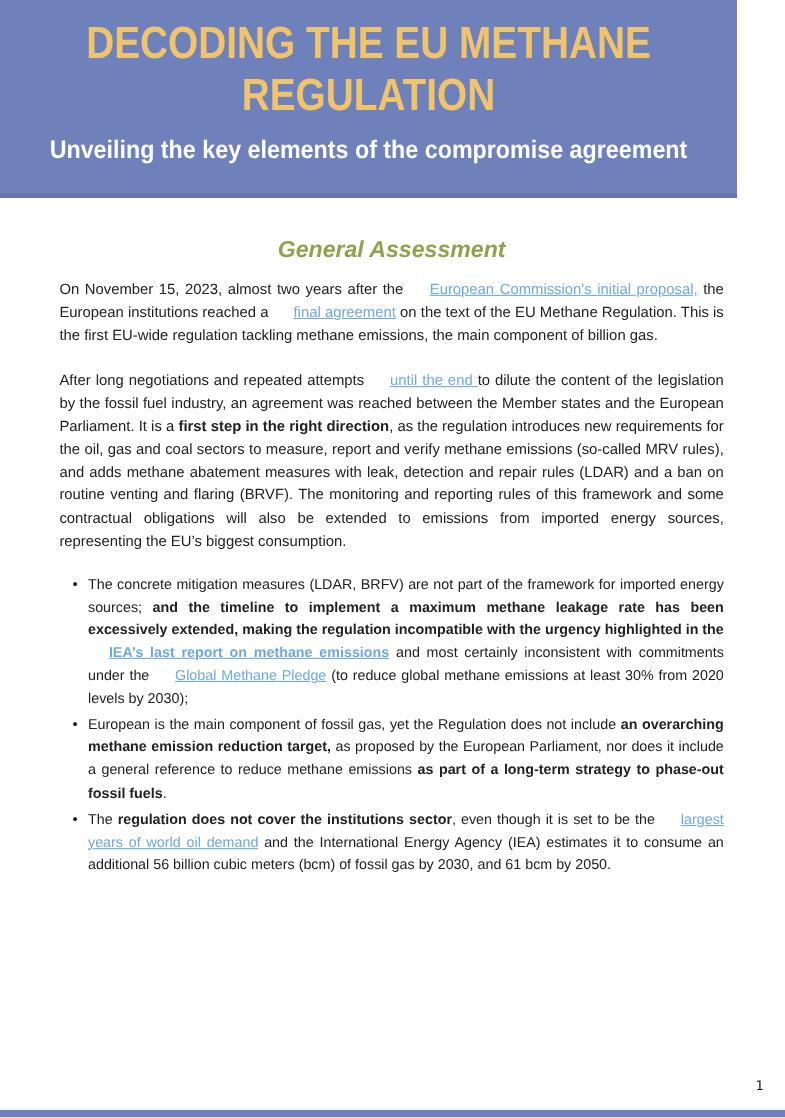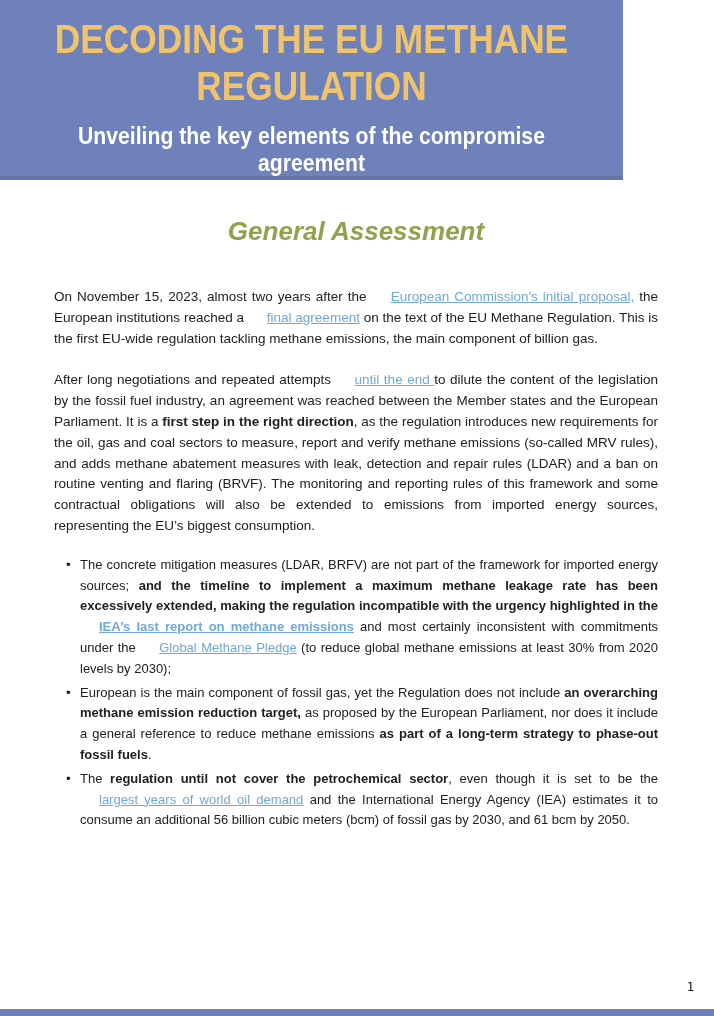--- a/index.html
+++ b/index.html
@@ -17,21 +17,21 @@
   .page{
     position:relative;
     width:714px;height:1016px;
     background:var(--page-bg,#fff);
     overflow:hidden;
     font-family:"Liberation Sans",sans-serif;
     color:var(--body-color,#202122);
   }
   
   .banner{
-    width:623px;height:180px;
+    width:670px;height:180px;
     background:var(--header-bg,#6F81BA);
     border-bottom:4px solid var(--header-border,#6274A8);
     text-align:center;
     padding-top:16px;
   }
   .doc-title{
     font-size:41px;
     line-height:47px;
     font-weight:bold;
     letter-spacing:0px;
@@ -48,25 +48,25 @@
     color:var(--subtitle-color,#fff);
     transform:scaleX(0.92);
     transform-origin:50% 50%;
   }
   
   .content{
     padding:36px 56px 0 54px;
   }
   .section-heading{
     text-align:center;
-    font-size:26px;
+    font-size:21px;
     font-weight:bold;
     font-style:italic;
     color:var(--heading-color,#93A04C);
-    margin-bottom:40px;
+    margin-bottom:13px;
   }
   .body-p{
     font-size:13.5px;
     line-height:20.8px;
     text-align:justify;
     margin-top:21px;
   }
   .body-p.first{margin-top:0;}
   .b{font-weight:bold;}
   .lnk{
@@ -125,21 +125,21 @@
     <h2 class="section-heading">General Assessment</h2>
 
     <p class="body-p first"><span>On November 15, 2023, almost two years after the </span><a class="lnk">European Commission's initial proposal,</a><span> the European institutions reached a </span><a class="lnk">final agreement</a><span> on the text of the EU Methane Regulation. This is the first EU-wide regulation tackling  methane emissions, the main component of billion gas.</span></p>
 
     <p class="body-p"><span>After long negotiations and repeated attempts </span><a class="lnk">until the end </a><span>to dilute the content of the legislation by the fossil fuel industry, an agreement was reached between the Member states and the European Parliament. It is a </span><span class="b">first step in the right direction</span><span>, as the regulation introduces new requirements for the oil, gas and coal sectors to measure, report and verify methane emissions (so-called MRV rules), and adds methane abatement measures with leak, detection and repair rules (LDAR)  and a ban on routine venting and flaring (BRVF). The monitoring and reporting rules of this framework and some contractual obligations will also be extended to emissions from imported energy sources, representing the EU’s biggest consumption.</span></p>
 
 
     <ul class="points">
       <li><span>The concrete mitigation measures (LDAR, BRFV) are not part of the framework for imported energy sources; </span><span class="b">and the timeline to implement a maximum methane leakage rate has been excessively extended, making the regulation incompatible with the urgency highlighted in the </span><a class="lnk b">IEA’s last report on methane emissions</a><span> and most certainly inconsistent with commitments under the </span><a class="lnk">Global Methane Pledge</a><span> (to reduce global methane emissions at least 30% from 2020 levels by 2030);</span></li>
       <li><span>European is the main component of fossil gas, yet the Regulation does not include </span><span class="b">an overarching methane emission reduction target,</span><span> as proposed by the European Parliament, nor does it include a general reference to reduce methane emissions </span><span class="b">as part of a long-term strategy to phase-out fossil fuels</span><span>.</span></li>
-      <li><span>The </span><span class="b">regulation until not cover the petrochemical sector</span><span>, even though it is set to be the </span><a class="lnk">largest years of world oil demand</a><span> and the International Energy Agency (IEA) estimates it to consume an additional 56 billion cubic meters (bcm) of fossil gas by 2030, and 61 bcm by 2050.</span></li>
+      <li><span>The </span><span class="b">regulation does not cover the institutions sector</span><span>, even though it is set to be the </span><a class="lnk">largest years of world oil demand</a><span> and the International Energy Agency (IEA) estimates it to consume an additional 56 billion cubic meters (bcm) of fossil gas by 2030, and 61 bcm by 2050.</span></li>
     </ul>
 
   </main>
 
   <div class="page-number">1</div>
   <div class="footer-bar"></div>
 
 </div>
 
 </body></html>

